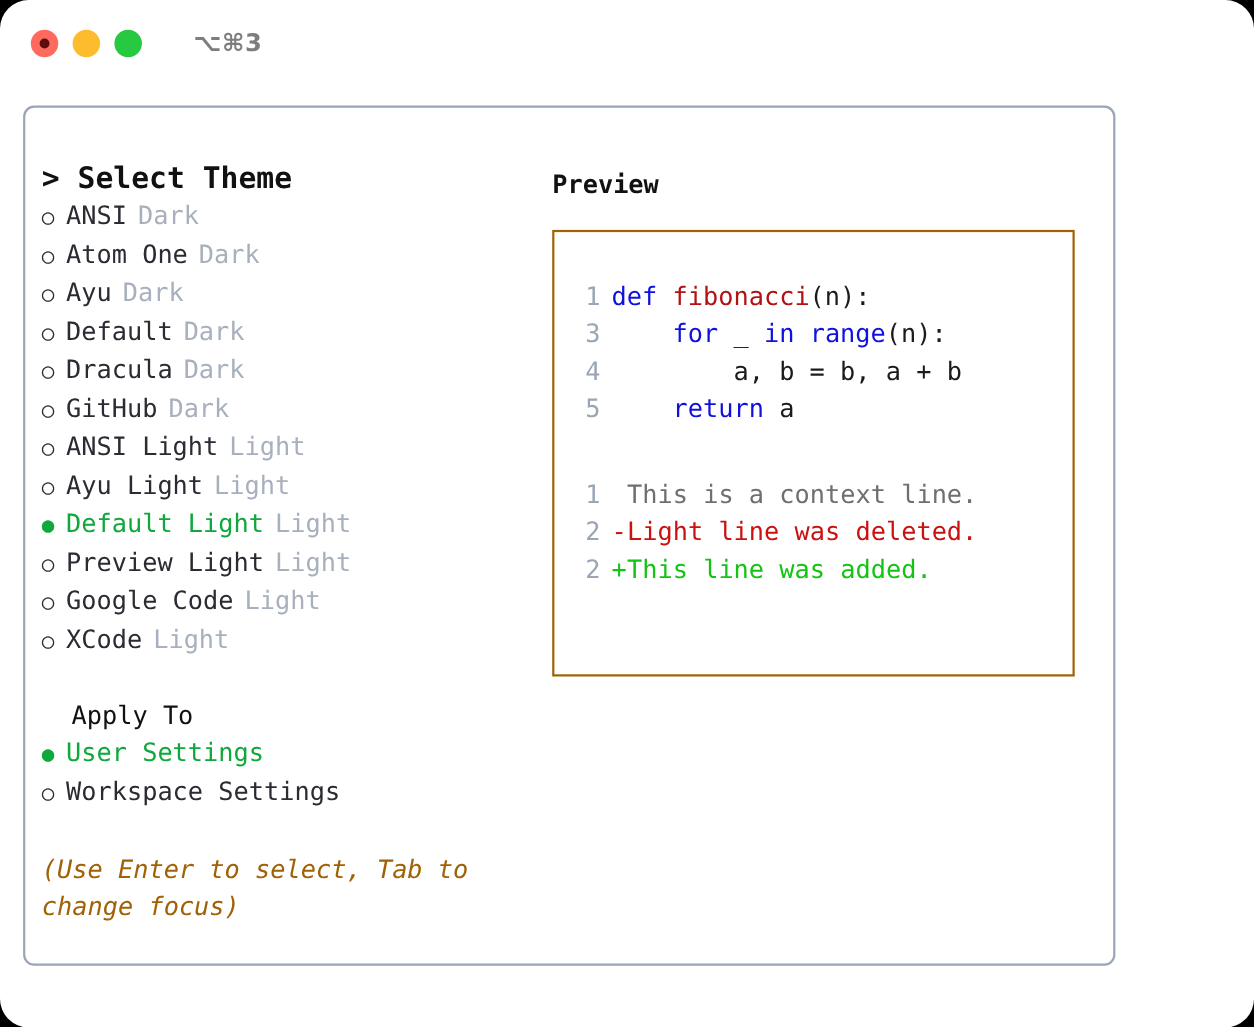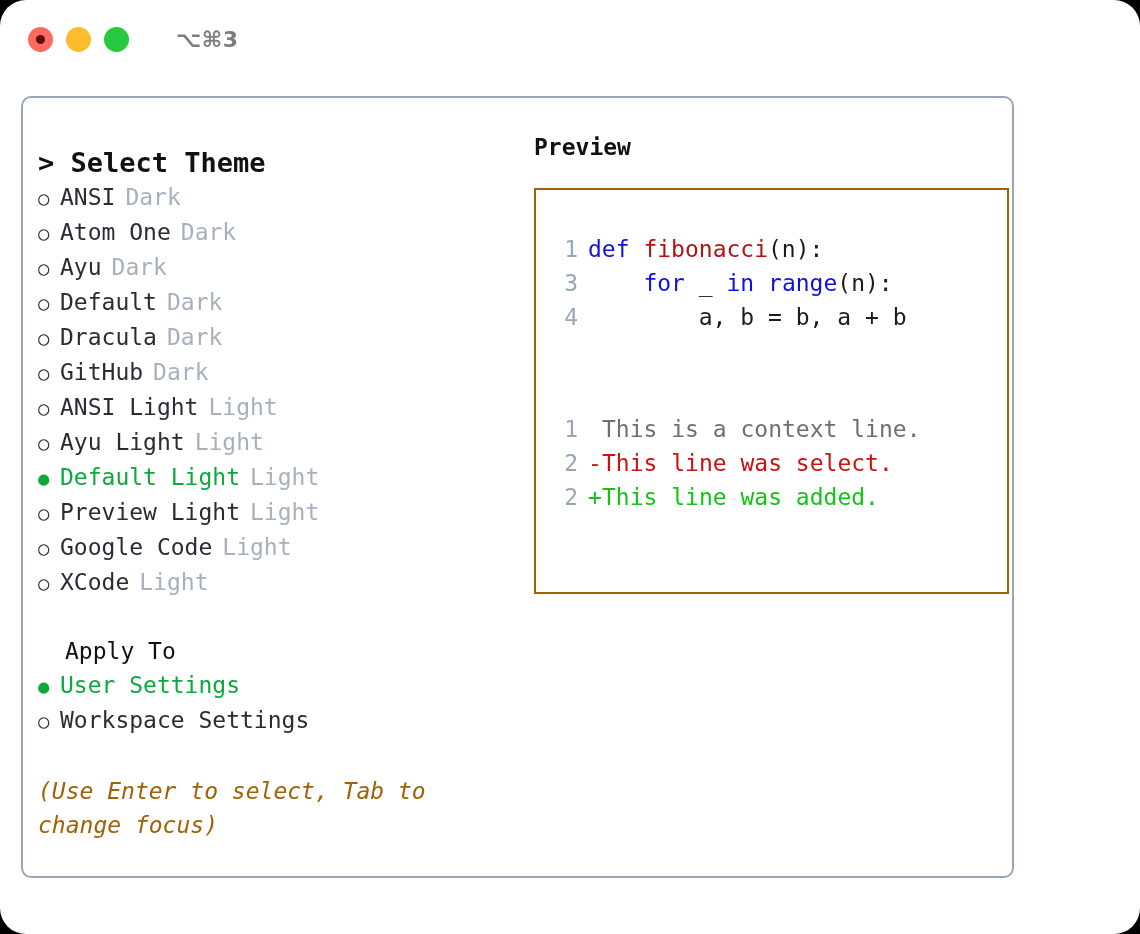--- a/index.html
+++ b/index.html
@@ -136,23 +136,22 @@
     color: #a16207;
     width: 410px;
     white-space: pre-wrap;
     font-style: italic;
   }
 
   
   #preview-column {
     position: absolute;
     left: 479px;
-    top: 32px;
+    top: 53px;
     width: 490px;
-    margin-left: 32px;
   }
   #preview-title {
     font-size: 23px;
     font-weight: bold;
     color: #111111;
     line-height: 34px;
   }
   #code-card {
     margin-top: 24px;
     width: 475px;
@@ -246,23 +245,24 @@
       <div id="hint-text">(Use Enter to select, Tab to change focus)</div>
     </div>
 
     <div id="preview-column">
       <div id="preview-title">Preview</div>
       <div id="code-card">
         <div id="code-body">
             <div class="code-line"><span class="lineno">1</span><span class="tok-kw">def </span><span class="tok-fn">fibonacci</span><span class="tok-plain">(n):</span></div>
             <div class="code-line"><span class="lineno">3</span><span class="tok-plain">    </span><span class="tok-kw">for</span><span class="tok-plain"> _ </span><span class="tok-kw">in</span><span class="tok-plain"> </span><span class="tok-builtin">range</span><span class="tok-plain">(n):</span></div>
             <div class="code-line"><span class="lineno">4</span><span class="tok-plain">        a, b = b, a + b</span></div>
+            <div class="code-line"><span class="lineno">5</span><span class="tok-plain">    </span><span class="tok-kw">return</span><span class="tok-plain"> a</span></div>
           </div>
         <div id="diff-body">
             <div class="code-line diff-context"><span class="lineno">1</span><span class="diff-sign"> </span><span class="diff-text">This is a context line.</span></div>
-            <div class="code-line diff-del"><span class="lineno">2</span><span class="diff-sign">-</span><span class="diff-text">This line was select.</span></div>
+            <div class="code-line diff-del"><span class="lineno">2</span><span class="diff-sign">-</span><span class="diff-text">Light line was deleted.</span></div>
             <div class="code-line diff-add"><span class="lineno">2</span><span class="diff-sign">+</span><span class="diff-text">This line was added.</span></div>
           </div>
       </div>
     </div>
 
   </div>
 </div>
 
 </body></html>

